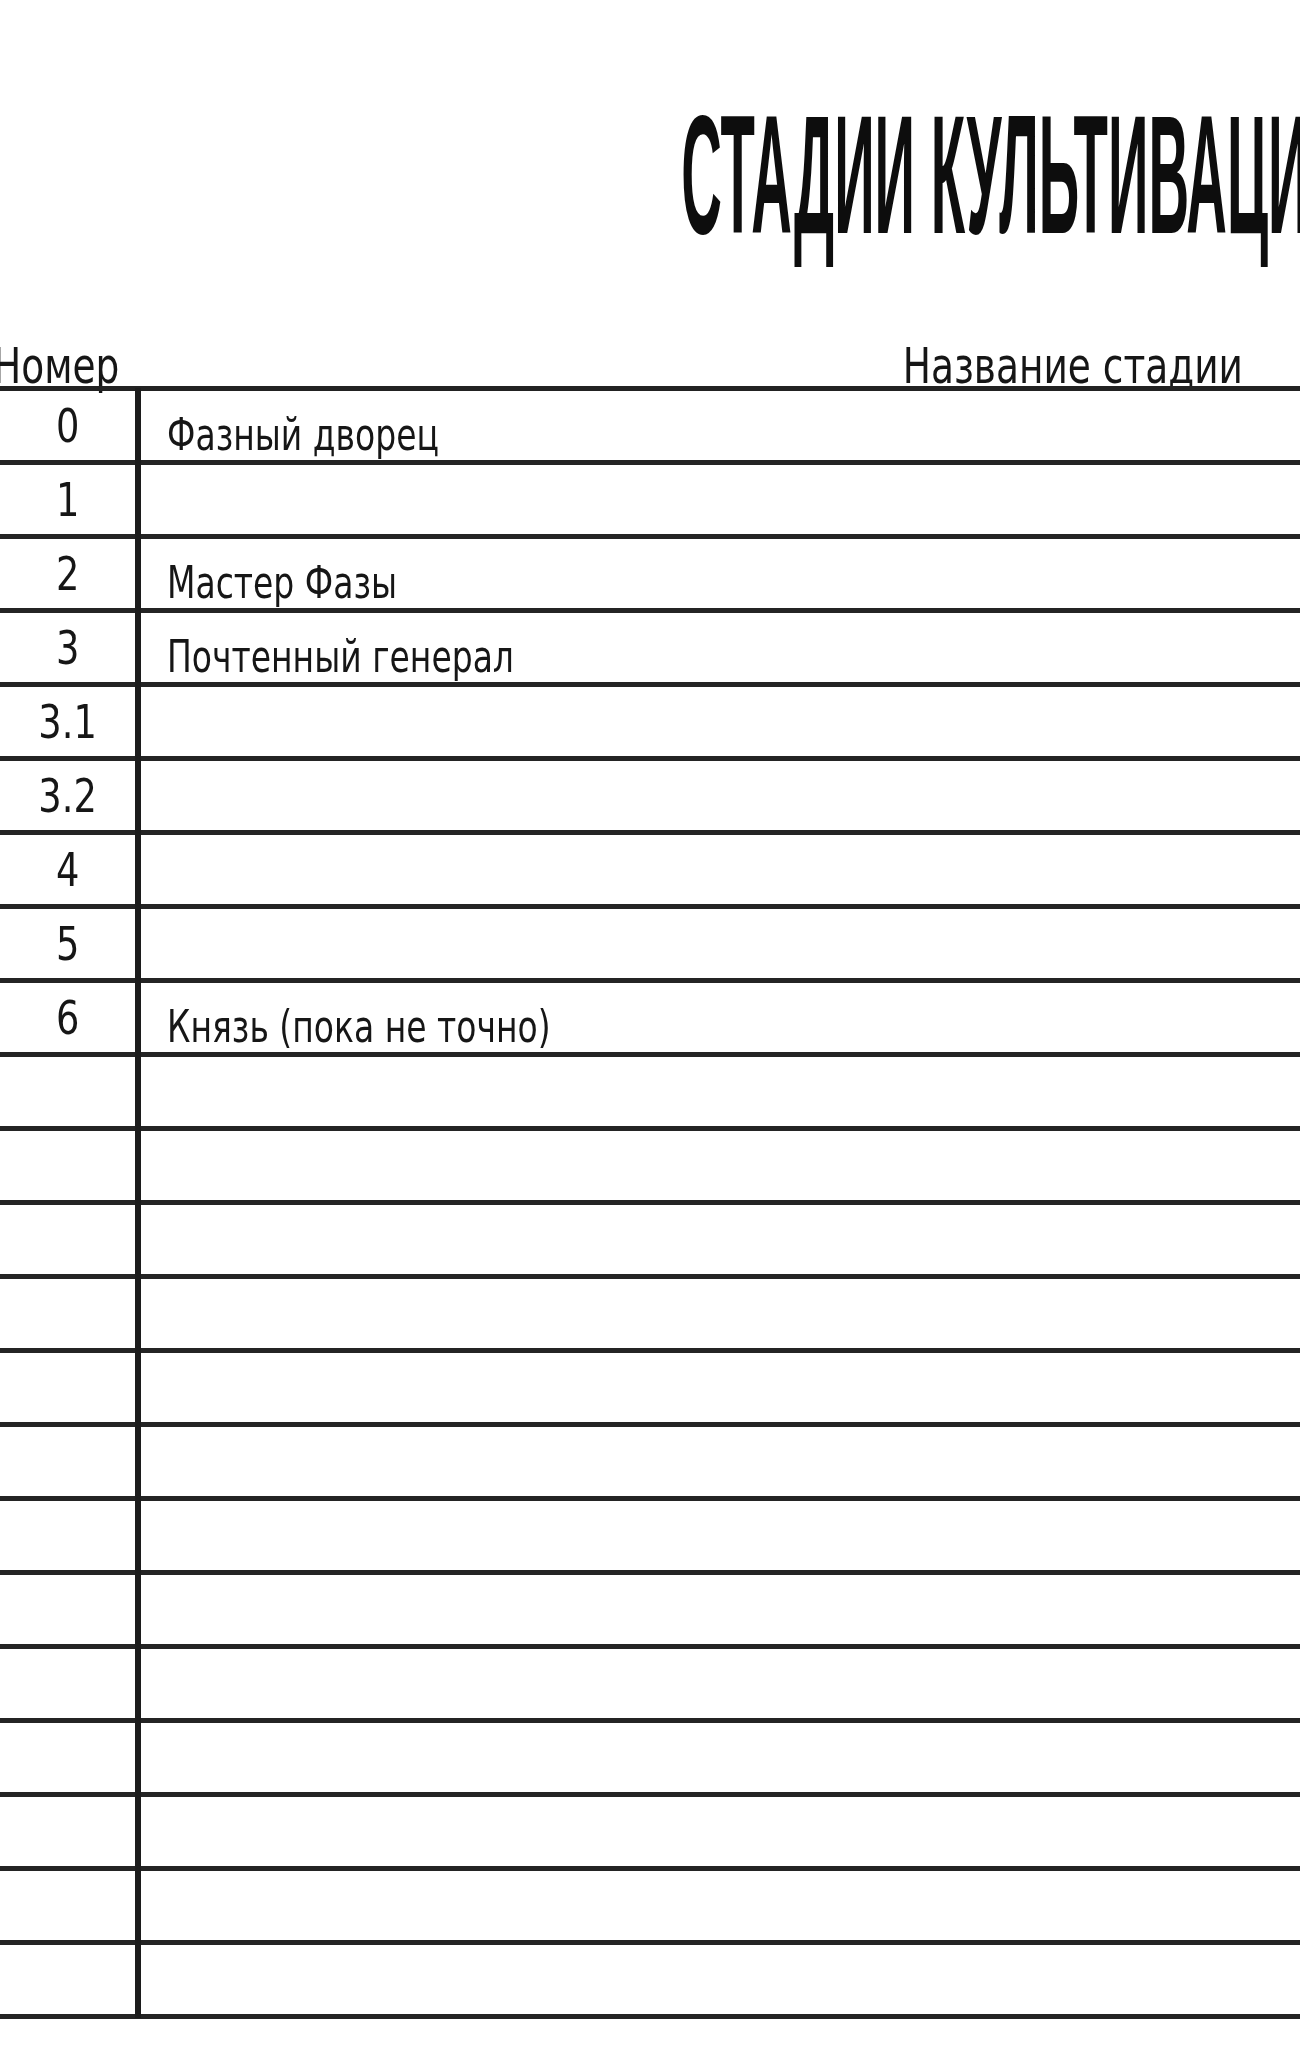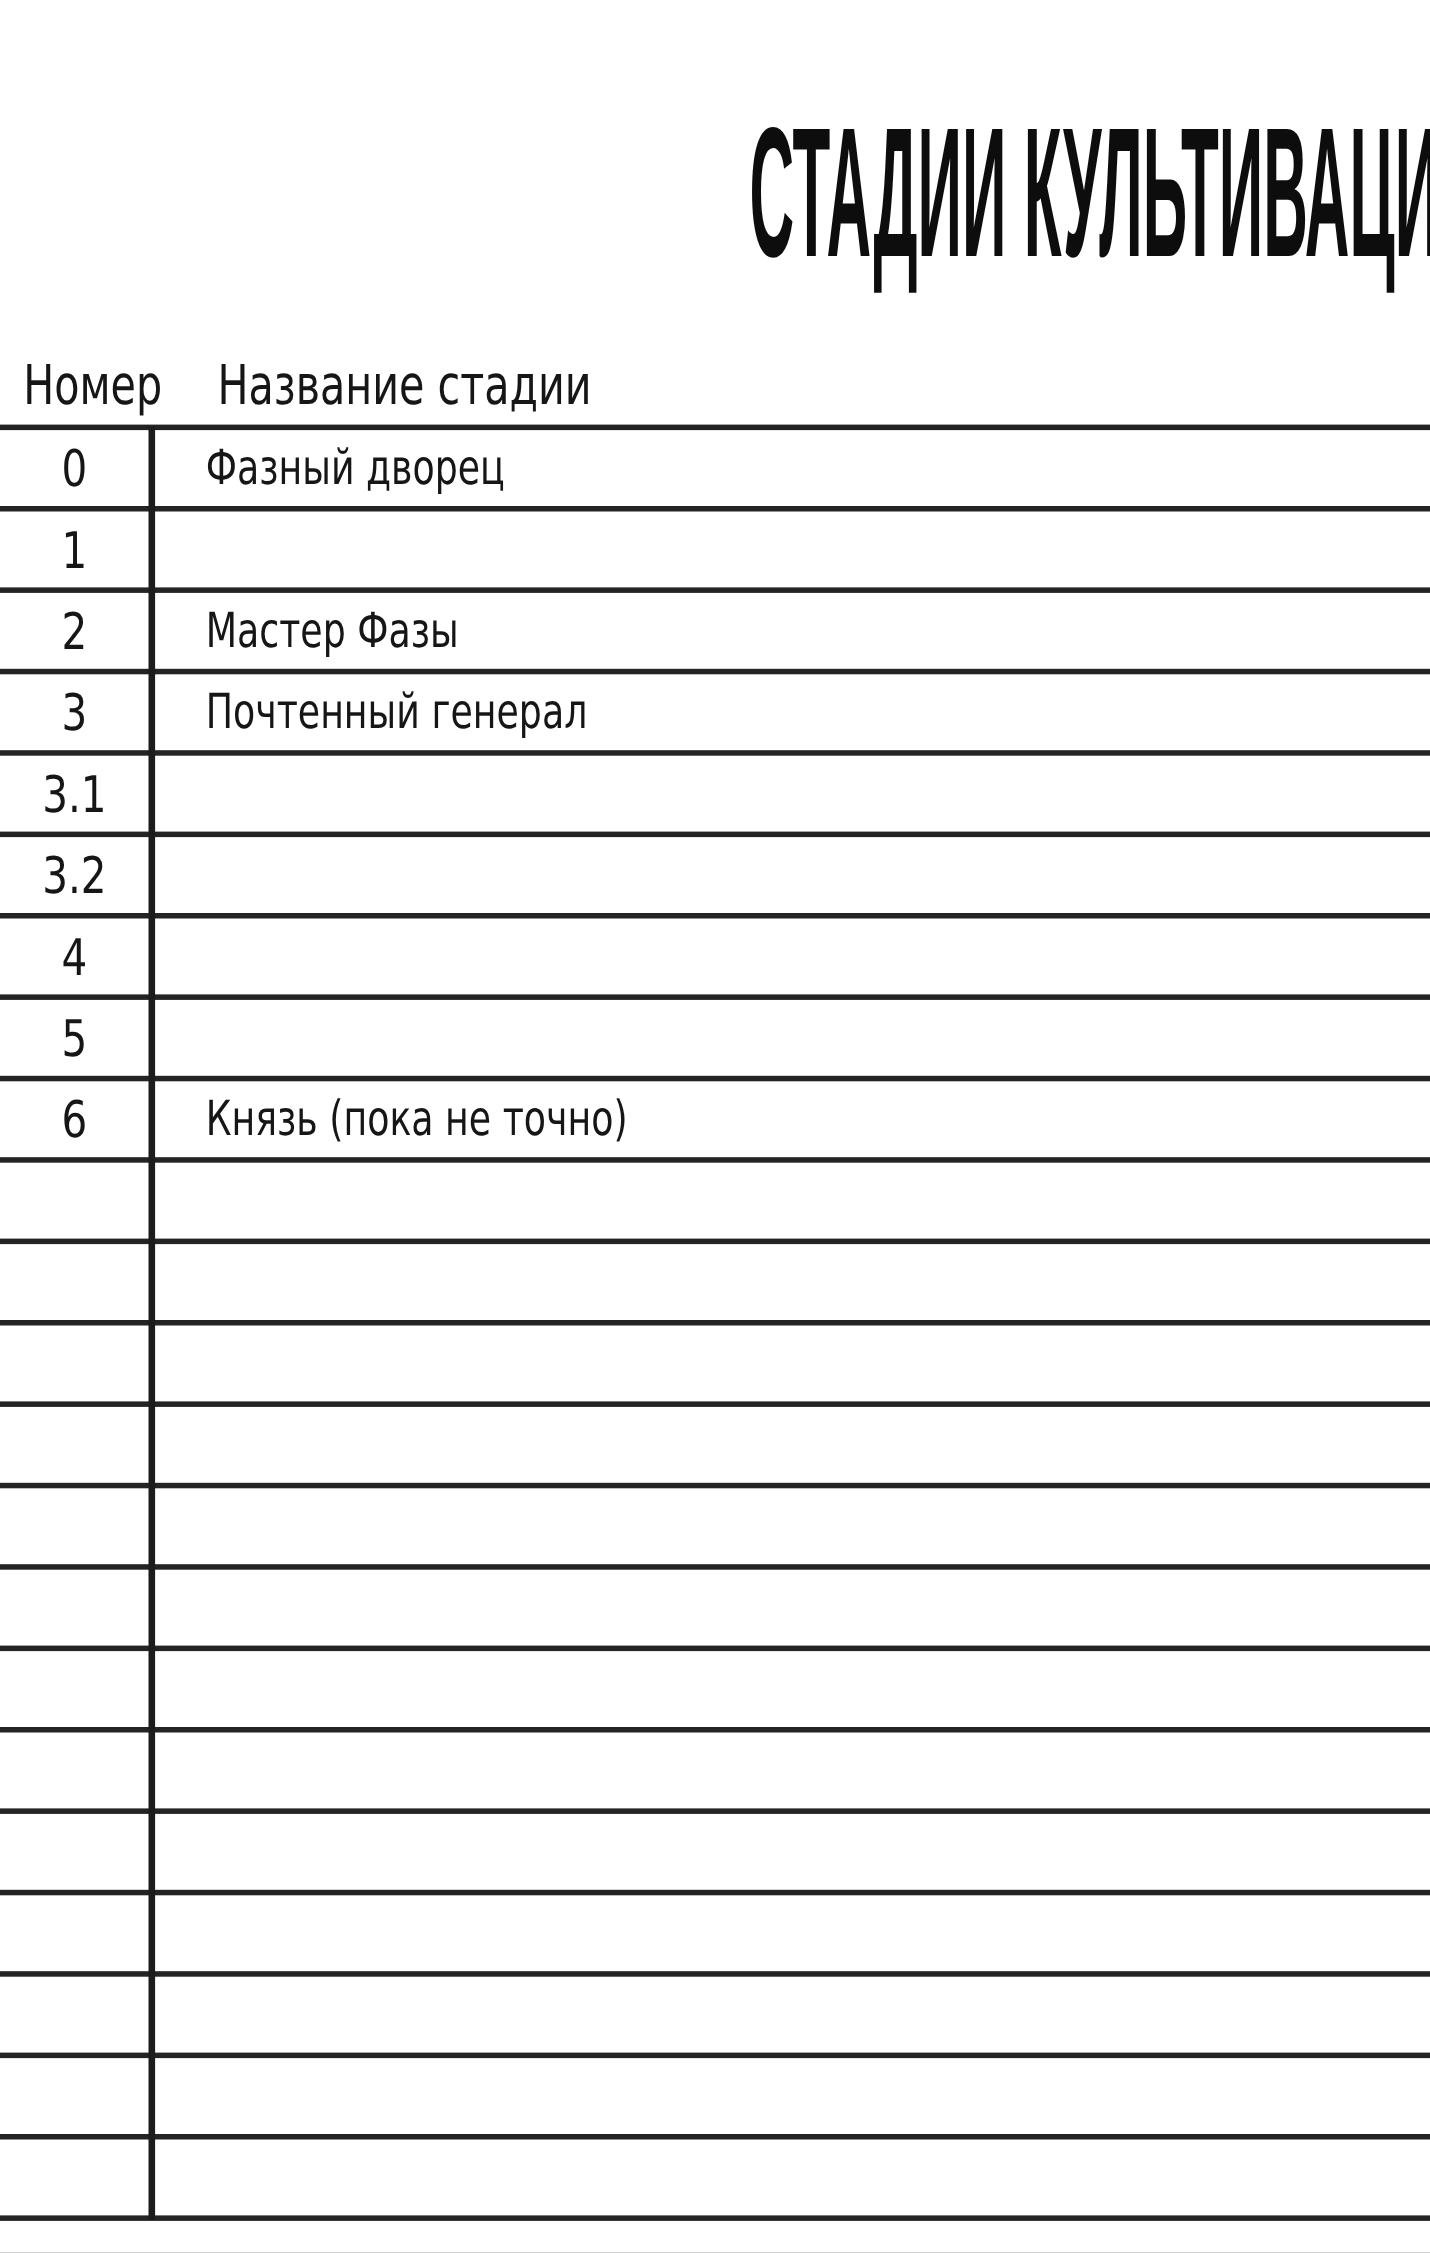--- a/index.html
+++ b/index.html
@@ -29,22 +29,22 @@
     line-height:140px;
     letter-spacing:0;
     transform:scaleX(0.335);
     transform-origin:center;
     color:#0d0d0d;
   }
 
   
   .col-header {
     position:absolute;
-    top:320px; height:60px;
-    display:flex; align-items:center; justify-content:flex-start;
+    top:336px; height:60px;
+    display:flex; align-items:center; justify-content:flex-end;
     white-space:nowrap;
   }
   .col-header.number { left:0; width:140px; }
   .col-header.name   { left:141px; width:1159px; }
   .col-header > span {
     display:inline-block;
     font-size:50px;
     transform:scaleX(0.75);
     transform-origin:center;
   }
@@ -82,22 +82,22 @@
     white-space:nowrap;
   }
   .cell-number > span {
     display:inline-block;
     font-size:46px;
     transform:scaleX(0.8);
     transform-origin:center;
   }
   .cell-name {
     flex:1;
-    padding-left:52px;
-    display:flex; align-items:center;
+    padding-left:32px;
+    display:flex; align-items:flex-end;
     white-space:nowrap;
     overflow:hidden;
   }
   .cell-name > span {
     display:inline-block;
     font-size:44px;
     transform:scaleX(0.75);
     transform-origin:left center;
   }
 </style>

